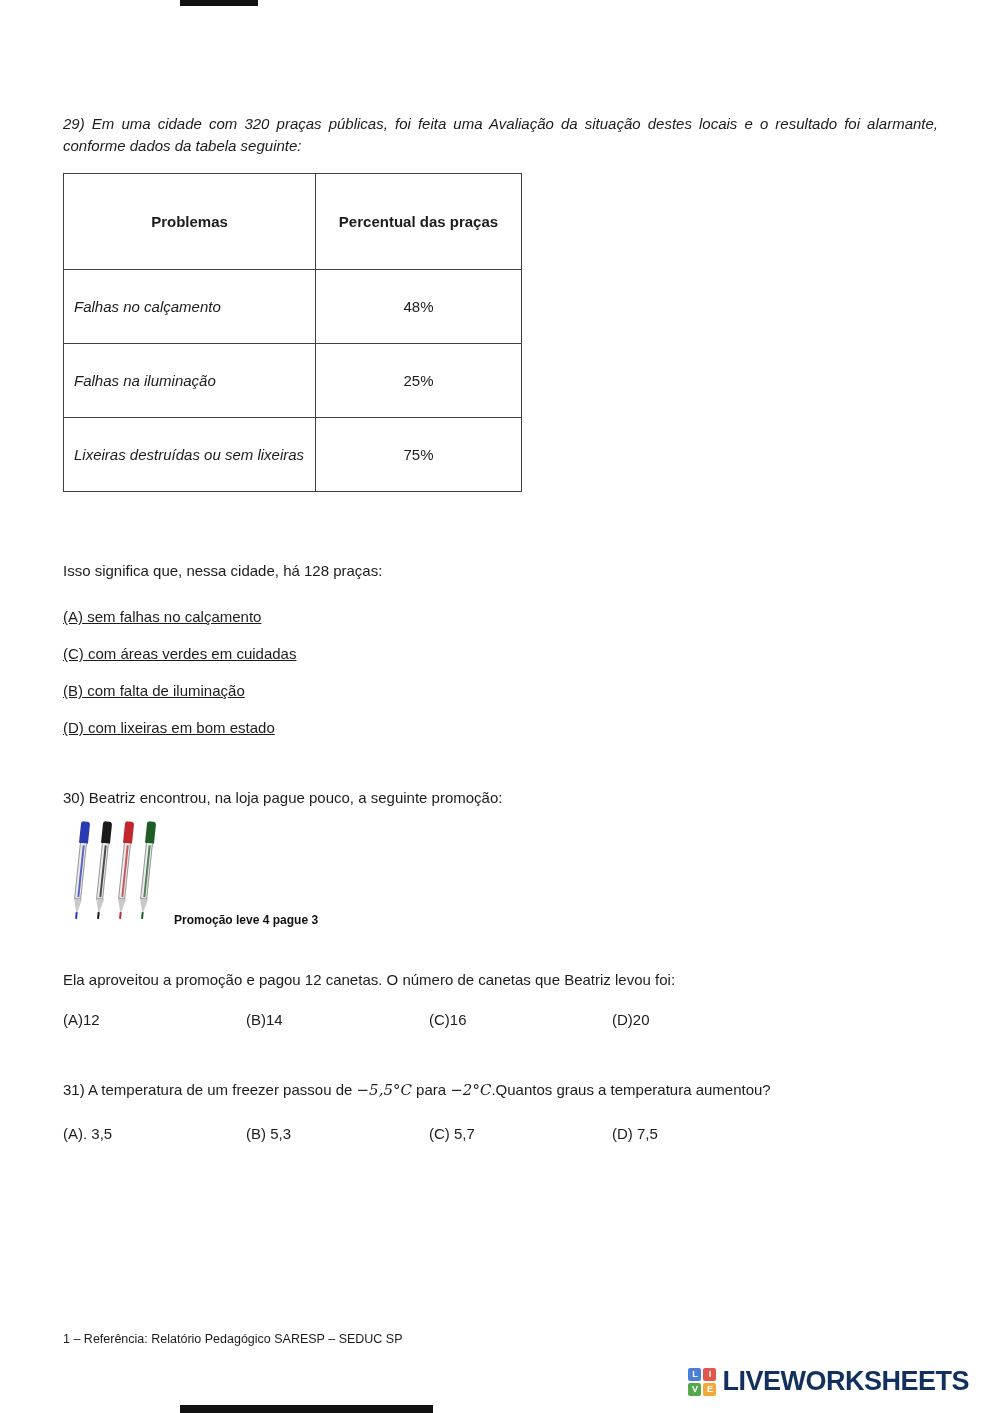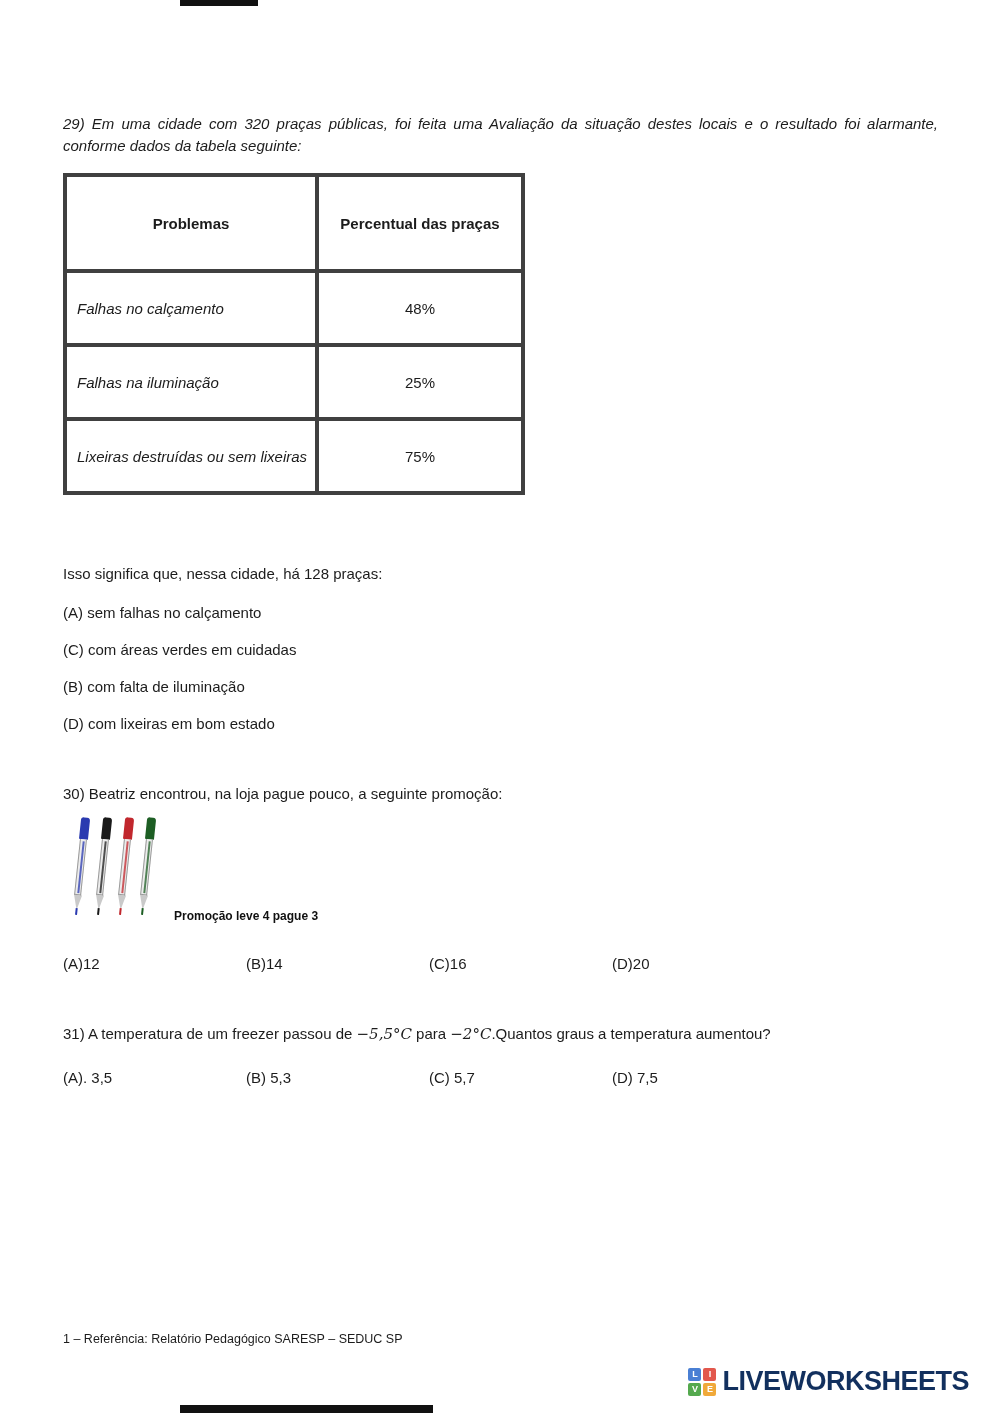--- a/index.html
+++ b/index.html
@@ -16,38 +16,38 @@
   .content { padding: 113px 62px 0 63px; width: 1000px; }
   .para { width: 875px; line-height: 22px; text-align: justify; font-style: italic; }
   .plain { line-height: 22px; }
 
   
   table.data-table {
     border-collapse: collapse;
     margin-top: 16px;
   }
   table.data-table th, table.data-table td {
-    border: 4px solid #404040;
+    border: 1px solid #404040;
     font-size: 15px;
   }
   table.data-table th {
     font-weight: bold;
     height: 96px;
     vertical-align: middle;
     text-align: center;
     padding: 0 10px;
   }
   table.data-table td { height: 74px; vertical-align: middle; }
   td.c1 { width: 252px; padding-left: 10px; text-align: left; font-style: italic; }
   td.c2 { width: 206px; text-align: center; }
   th.h1 { width: 252px; }
   th.h2 { width: 206px; }
 
   .stem29 { margin-top: 68px; }
-  .options-v { margin-top: 17px; }
+  .options-v { margin-top: 24px; text-decoration: underline; }
   .options-v p { line-height: 22px; margin-bottom: 15px; }
 
   .q30-title { margin-top: 48px; }
 
   
   .promo-block { margin-top: 8px; display: flex; align-items: flex-end; height: 122px; }
   .pens { display: flex; gap: 13px; padding-left: 8px; height: 118px; align-items: flex-start; }
   .pen { display: flex; flex-direction: column; align-items: center; transform: rotate(6deg); transform-origin: bottom center; }
   .pen-cap { width: 9px; height: 22px; border-radius: 3px 3px 1px 1px; }
   .pen-body { width: 7px; height: 56px; background: #ececec; border: 1px solid #9a9a9a; border-top: none; position: relative; }
@@ -167,20 +167,21 @@
           <div class="pen-body">
               <div class="pen-ink" style="background: rgb(29, 94, 36);"></div>
             </div>
           <div class="pen-cone"></div>
           <div class="pen-tip" style="background: rgb(29, 94, 36);"></div>
         </div>
       </div>
       <div class="promo-caption">Promoção leve 4 pague 3</div>
     </div>
 
+    <p class="plain stem30">Ela aproveitou a promoção e pagou 12 canetas. O número de canetas que Beatriz levou foi:</p>
 
     <div class="options-h">
       <span>(A)12</span>
       <span>(B)14</span>
       <span>(C)16</span>
       <span>(D)20</span>
     </div>
 
     <p class="plain q31-title"><span>31) A temperatura de um freezer passou de </span><span class="math">−5,5°C</span><span> para </span><span class="math">−2°C</span><span>.Quantos graus a temperatura aumentou?</span></p>
 

